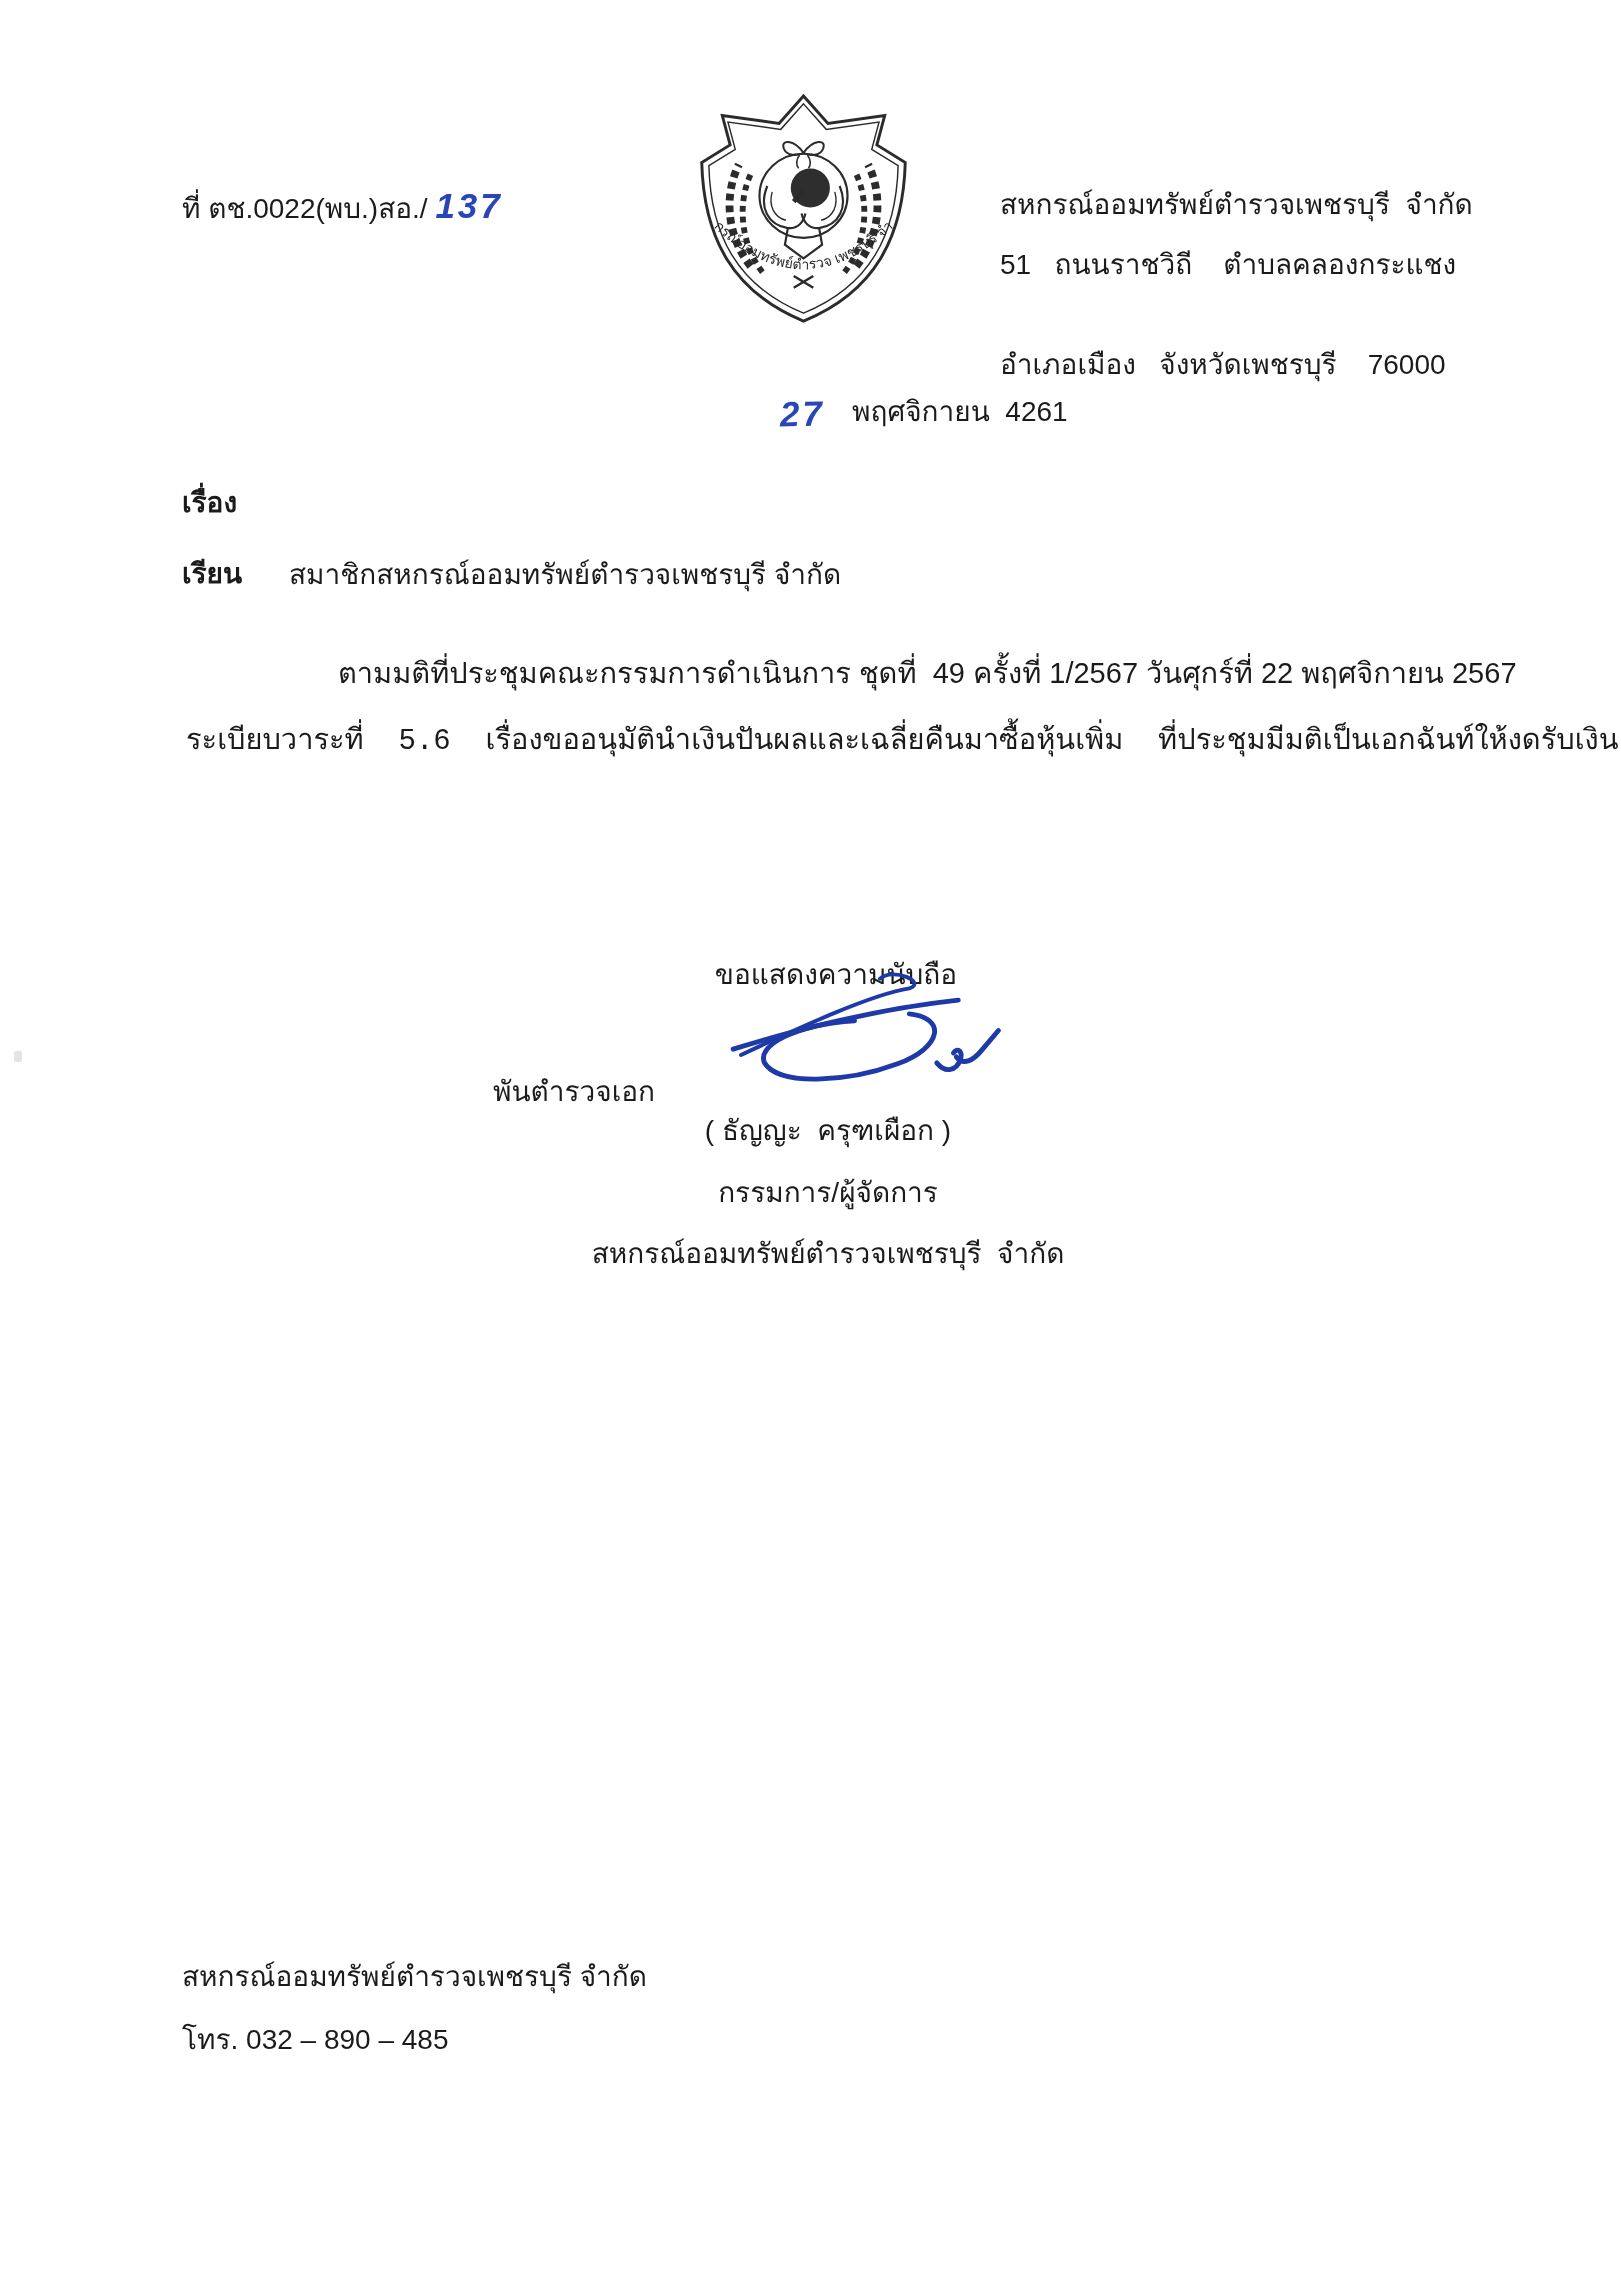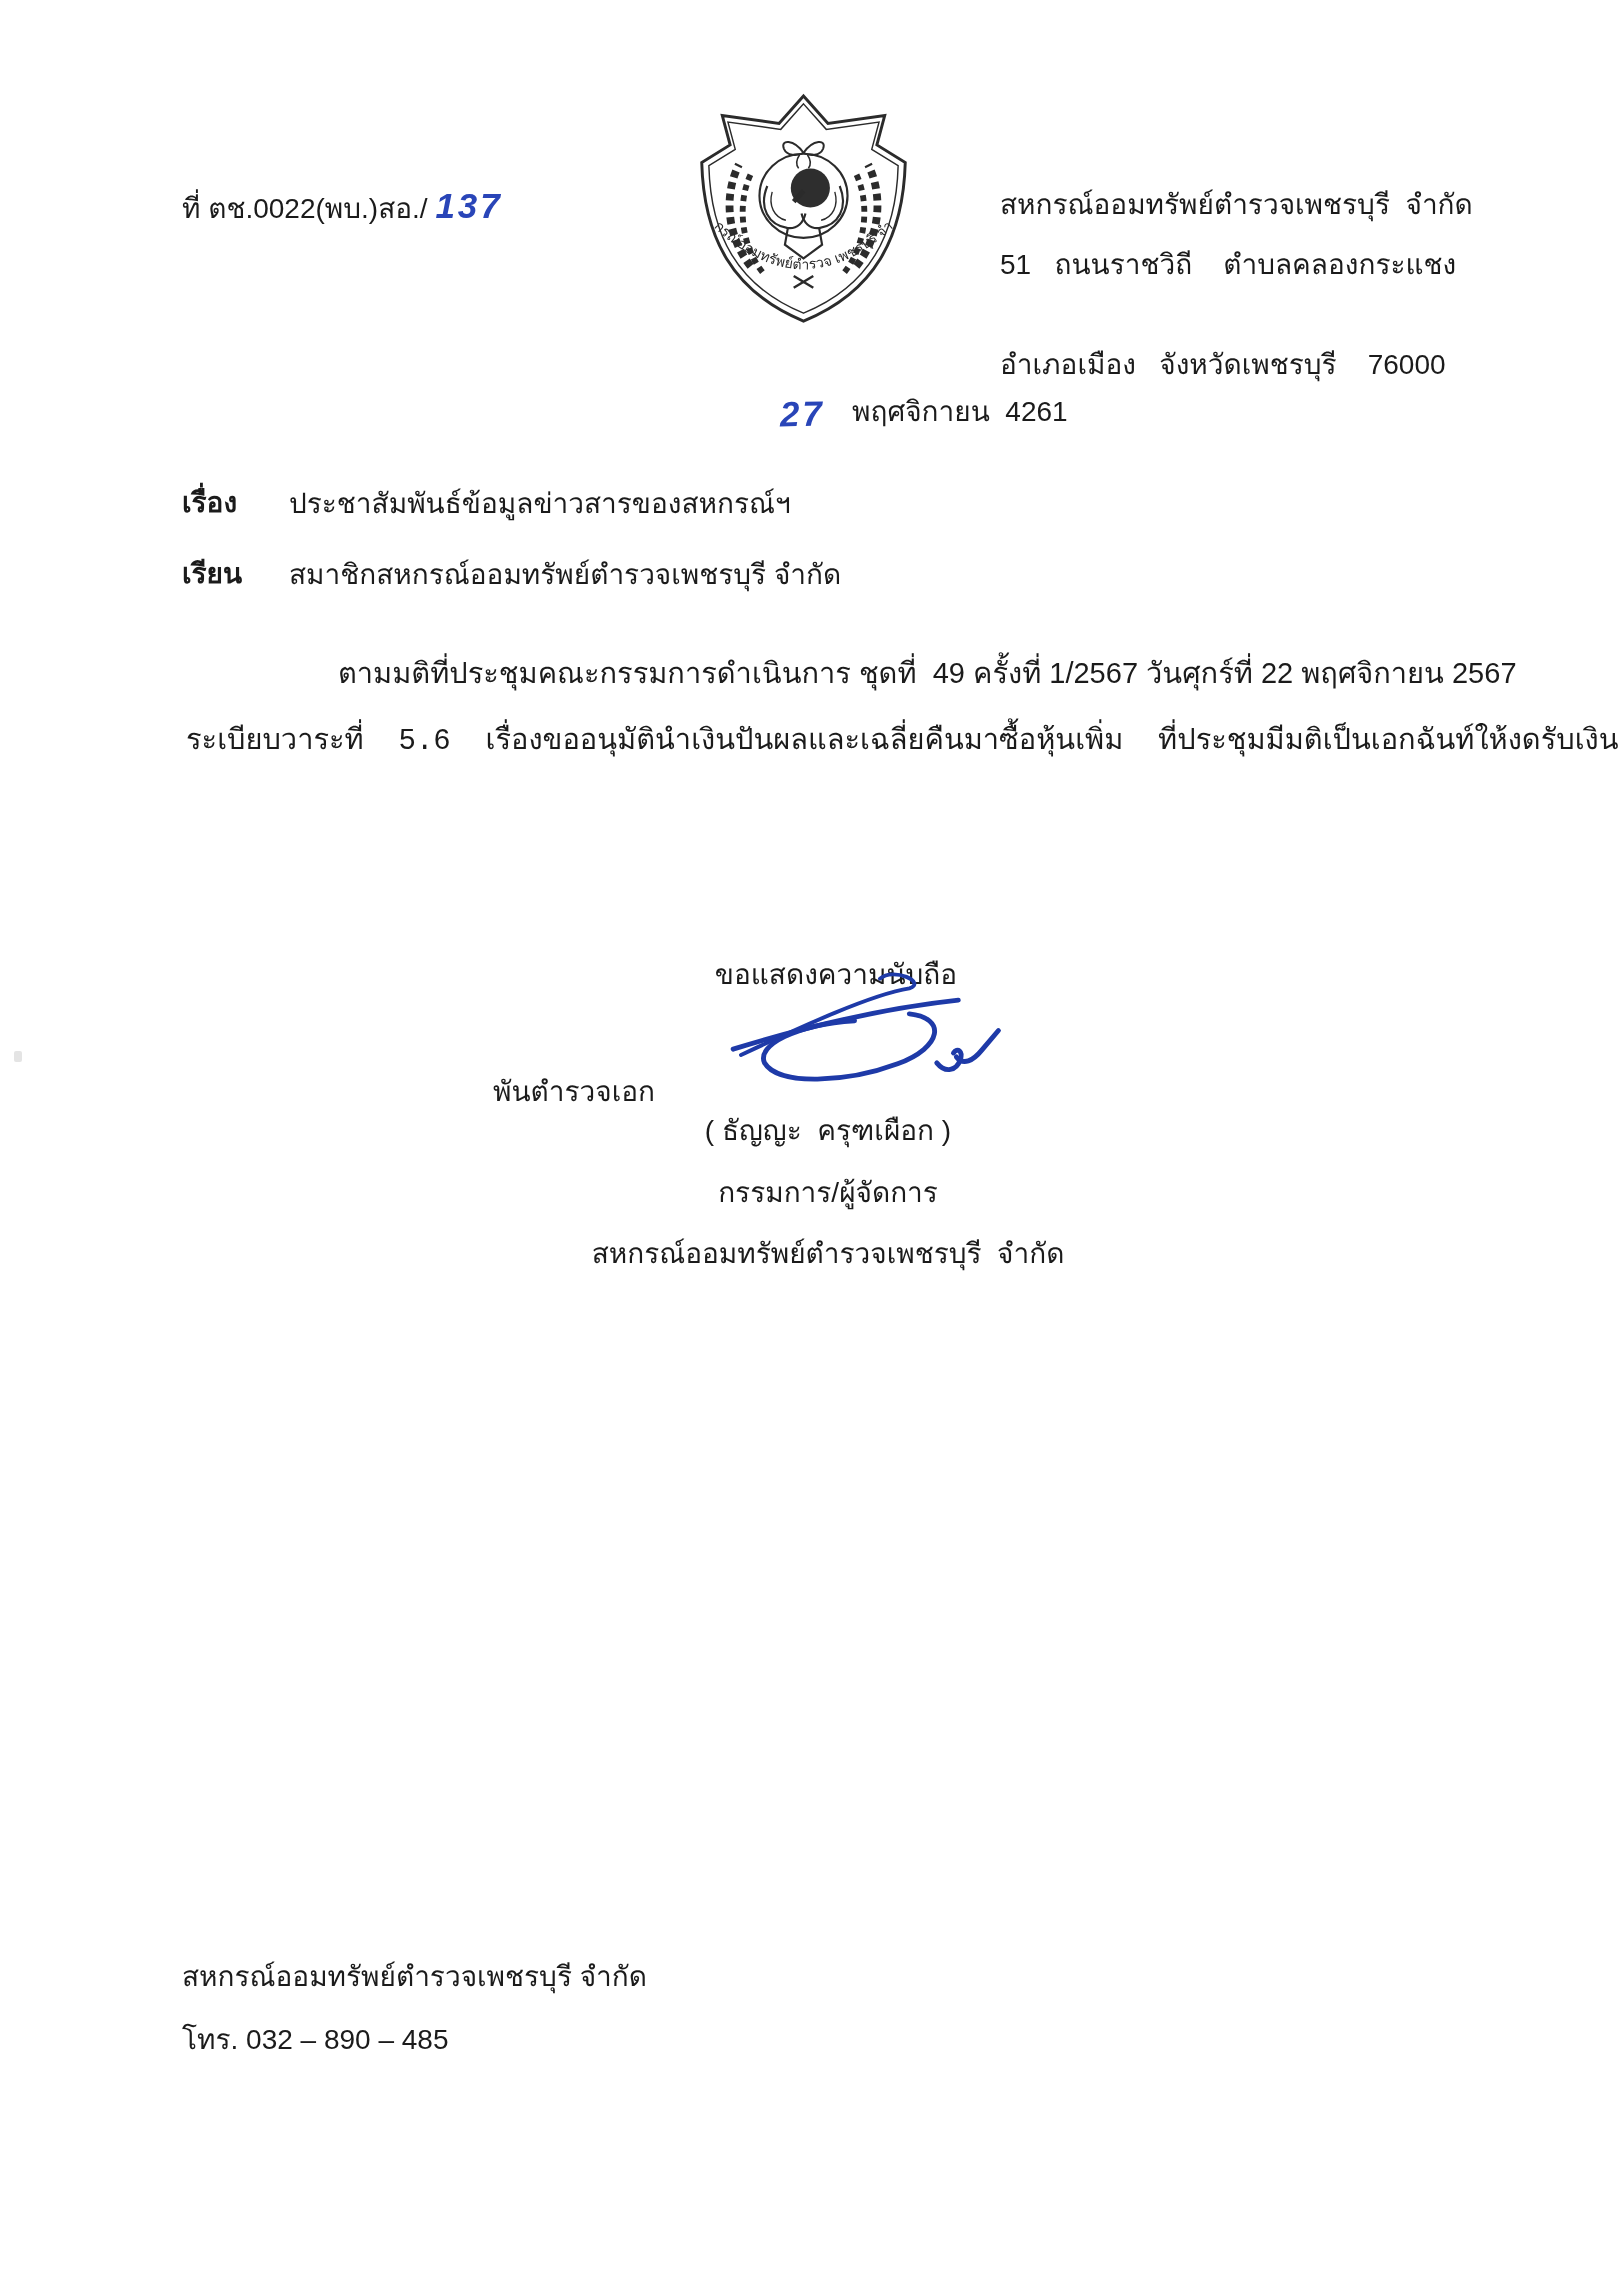--- a/index.html
+++ b/index.html
@@ -69,21 +69,20 @@
   </svg>
 
   <div class="t" style="left:1000px;top:186px;">สหกรณ์ออมทรัพย์ตำรวจเพชรบุรี  จำกัด</div>
   <div class="t" style="left:1000px;top:246px;">51   ถนนราชวิถี    ตำบลคลองกระแชง</div>
   <div class="t" style="left:1000px;top:306px;margin-top:40px;">อำเภอเมือง   จังหวัดเพชรบุรี    76000</div>
 
   <div class="t hand" style="left:780px;top:390px;">27</div>
   <div class="t" style="left:852px;top:393px;">พฤศจิกายน  4261</div>
 
   <div class="t bold" style="left:182px;top:484px;">เรื่อง</div>
-  <div class="t" style="left:289px;top:485px;">ประชาสัมพันธ์ข้อมูลข่าวสารของสหกรณ์ฯ</div>
 
   <div class="t bold" style="left:182px;top:555px;">เรียน</div>
   <div class="t" style="left:289px;top:556px;">สมาชิกสหกรณ์ออมทรัพย์ตำรวจเพชรบุรี จำกัด</div>
 
   <div class="body-line" style="left:338px;top:650px;">ตามมติที่ประชุมคณะกรรมการดำเนินการ ชุดที่  49 ครั้งที่ 1/2567 วันศุกร์ที่ 22 พฤศจิกายน 2567</div>
   <div class="body-line" style="left:186px;top:716px;font-family:Liberation Mono, monospace;">ระเบียบวาระที่  5.6  เรื่องขออนุมัตินำเงินปันผลและเฉลี่ยคืนมาซื้อหุ้นเพิ่ม  ที่ประชุมมีมติเป็นเอกฉันท์ให้งดรับเงิน</div>
 
   <div class="t centered" style="left:836px;top:956px;">ขอแสดงความนับถือ</div>
 
   <svg style="left:647px;top:953px;" width="372" height="157" viewBox="0 0 380 160">

